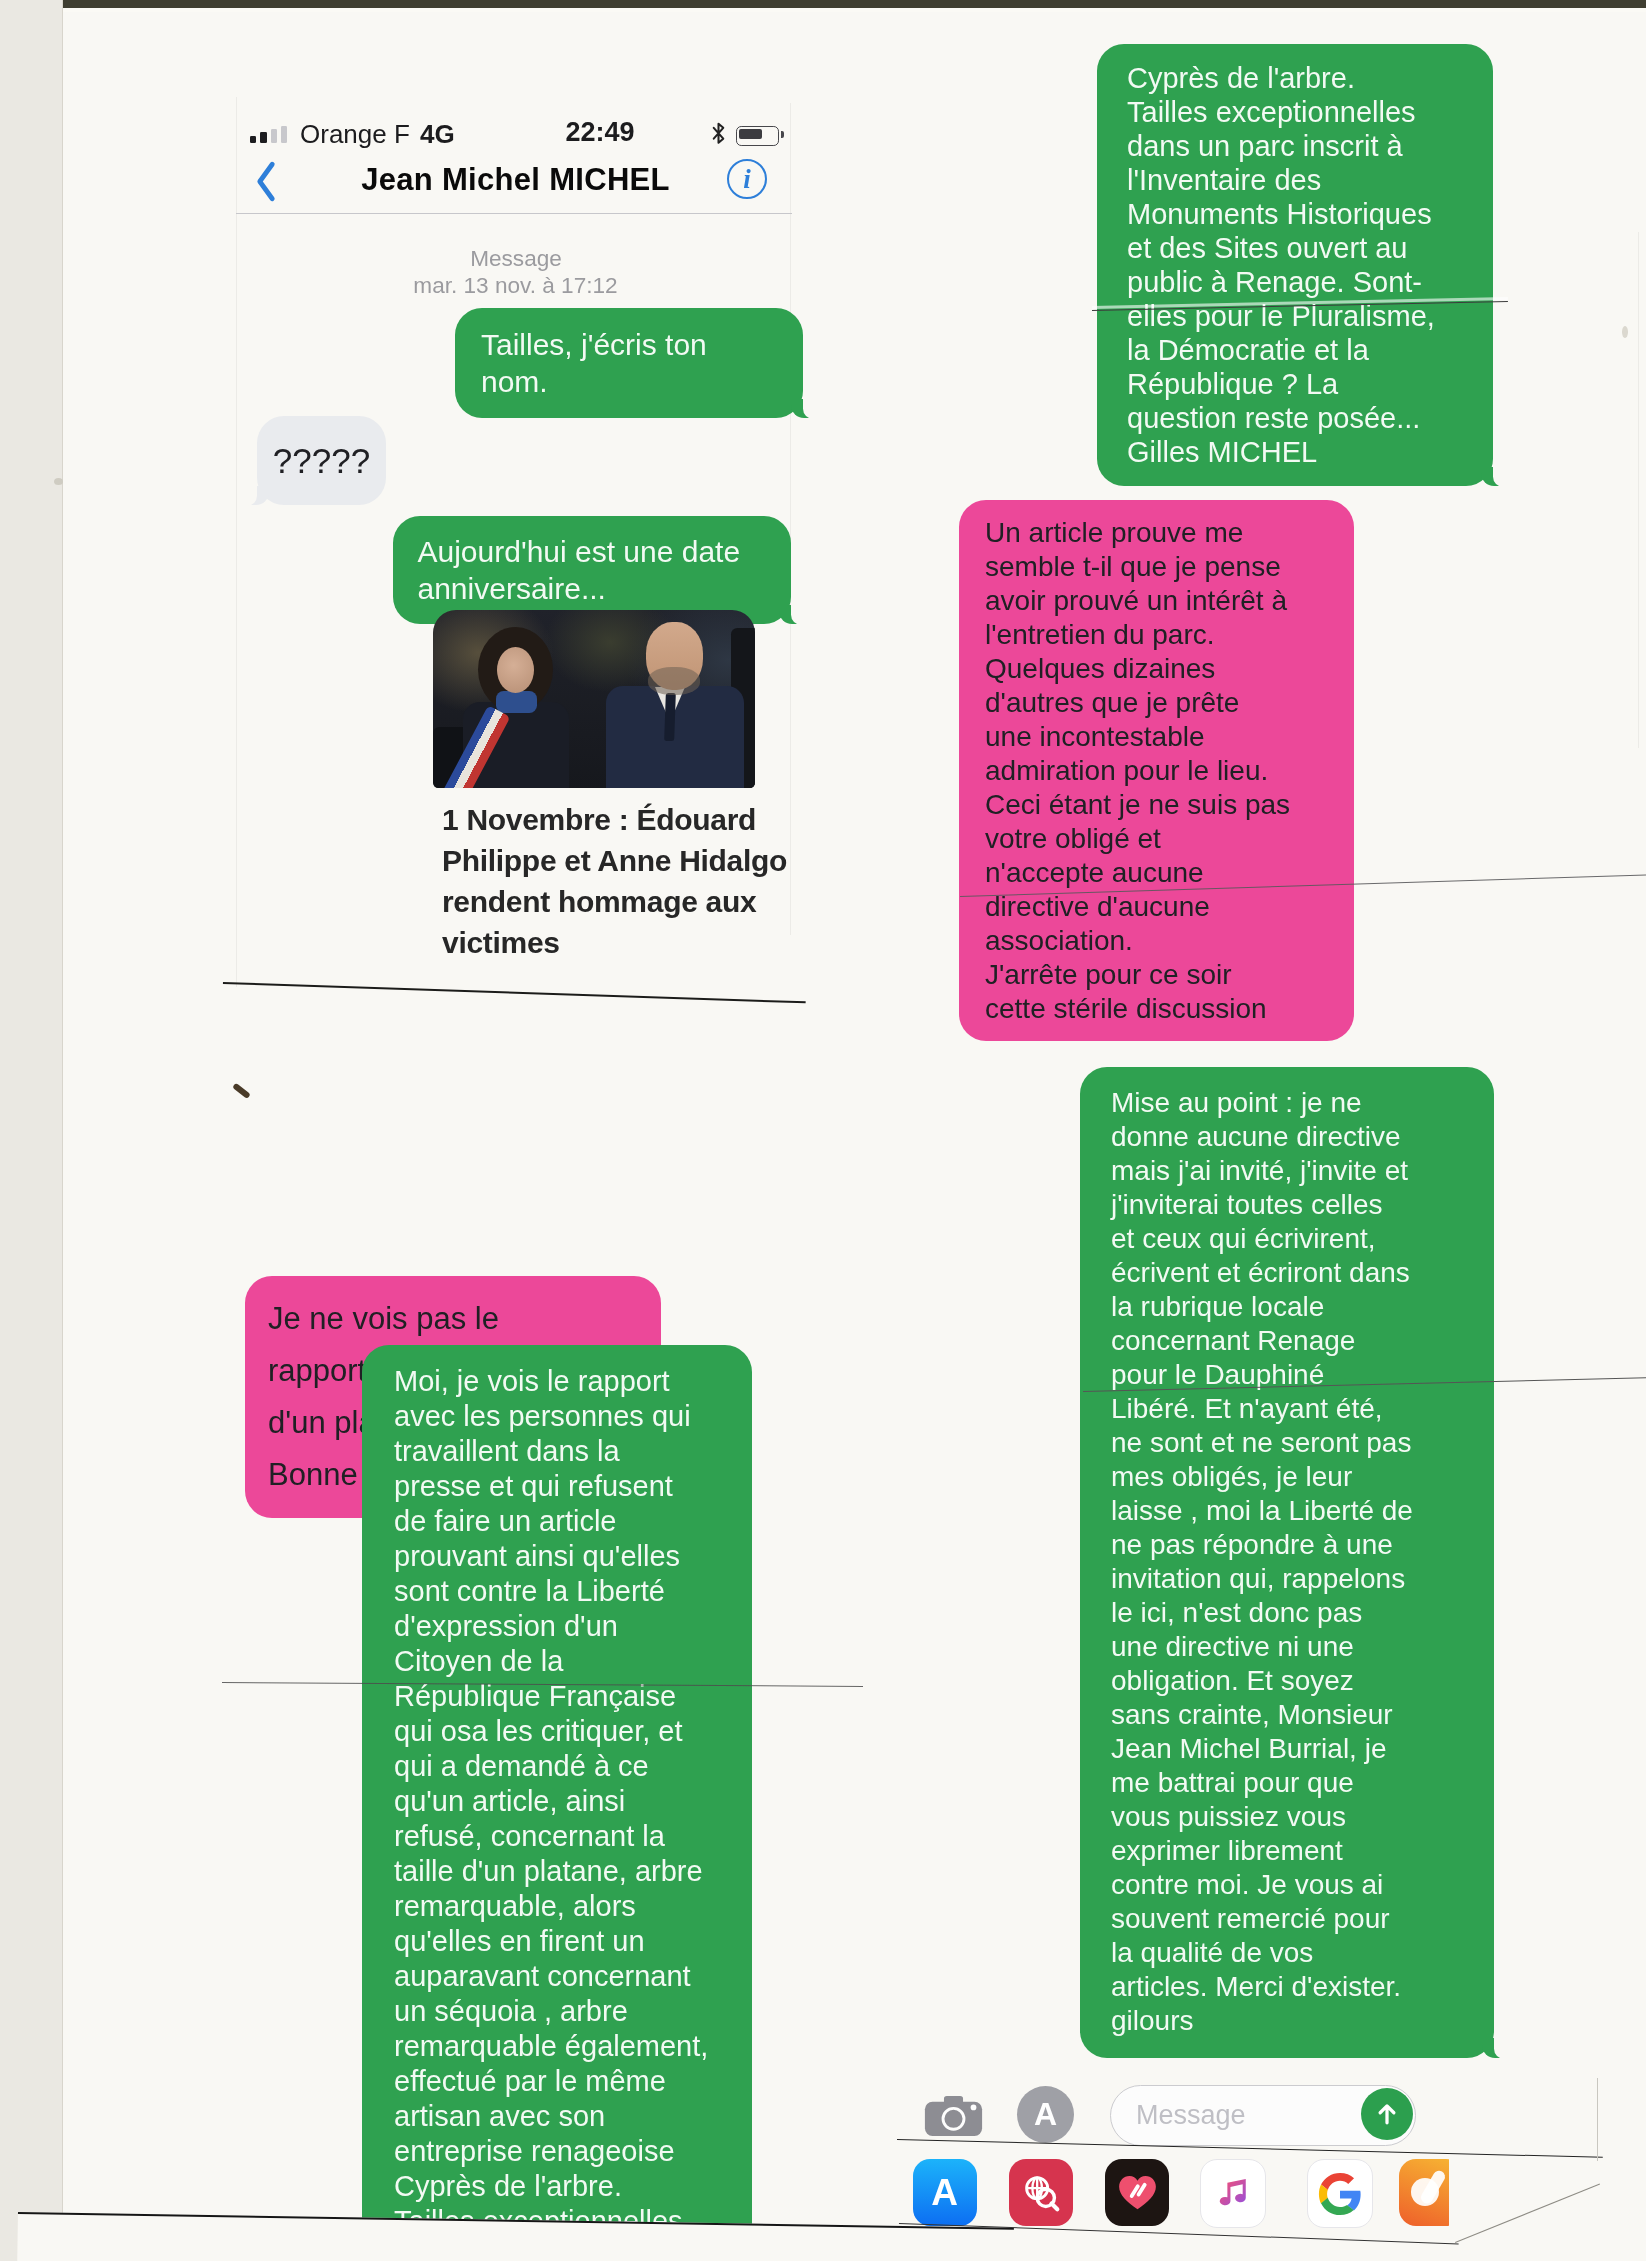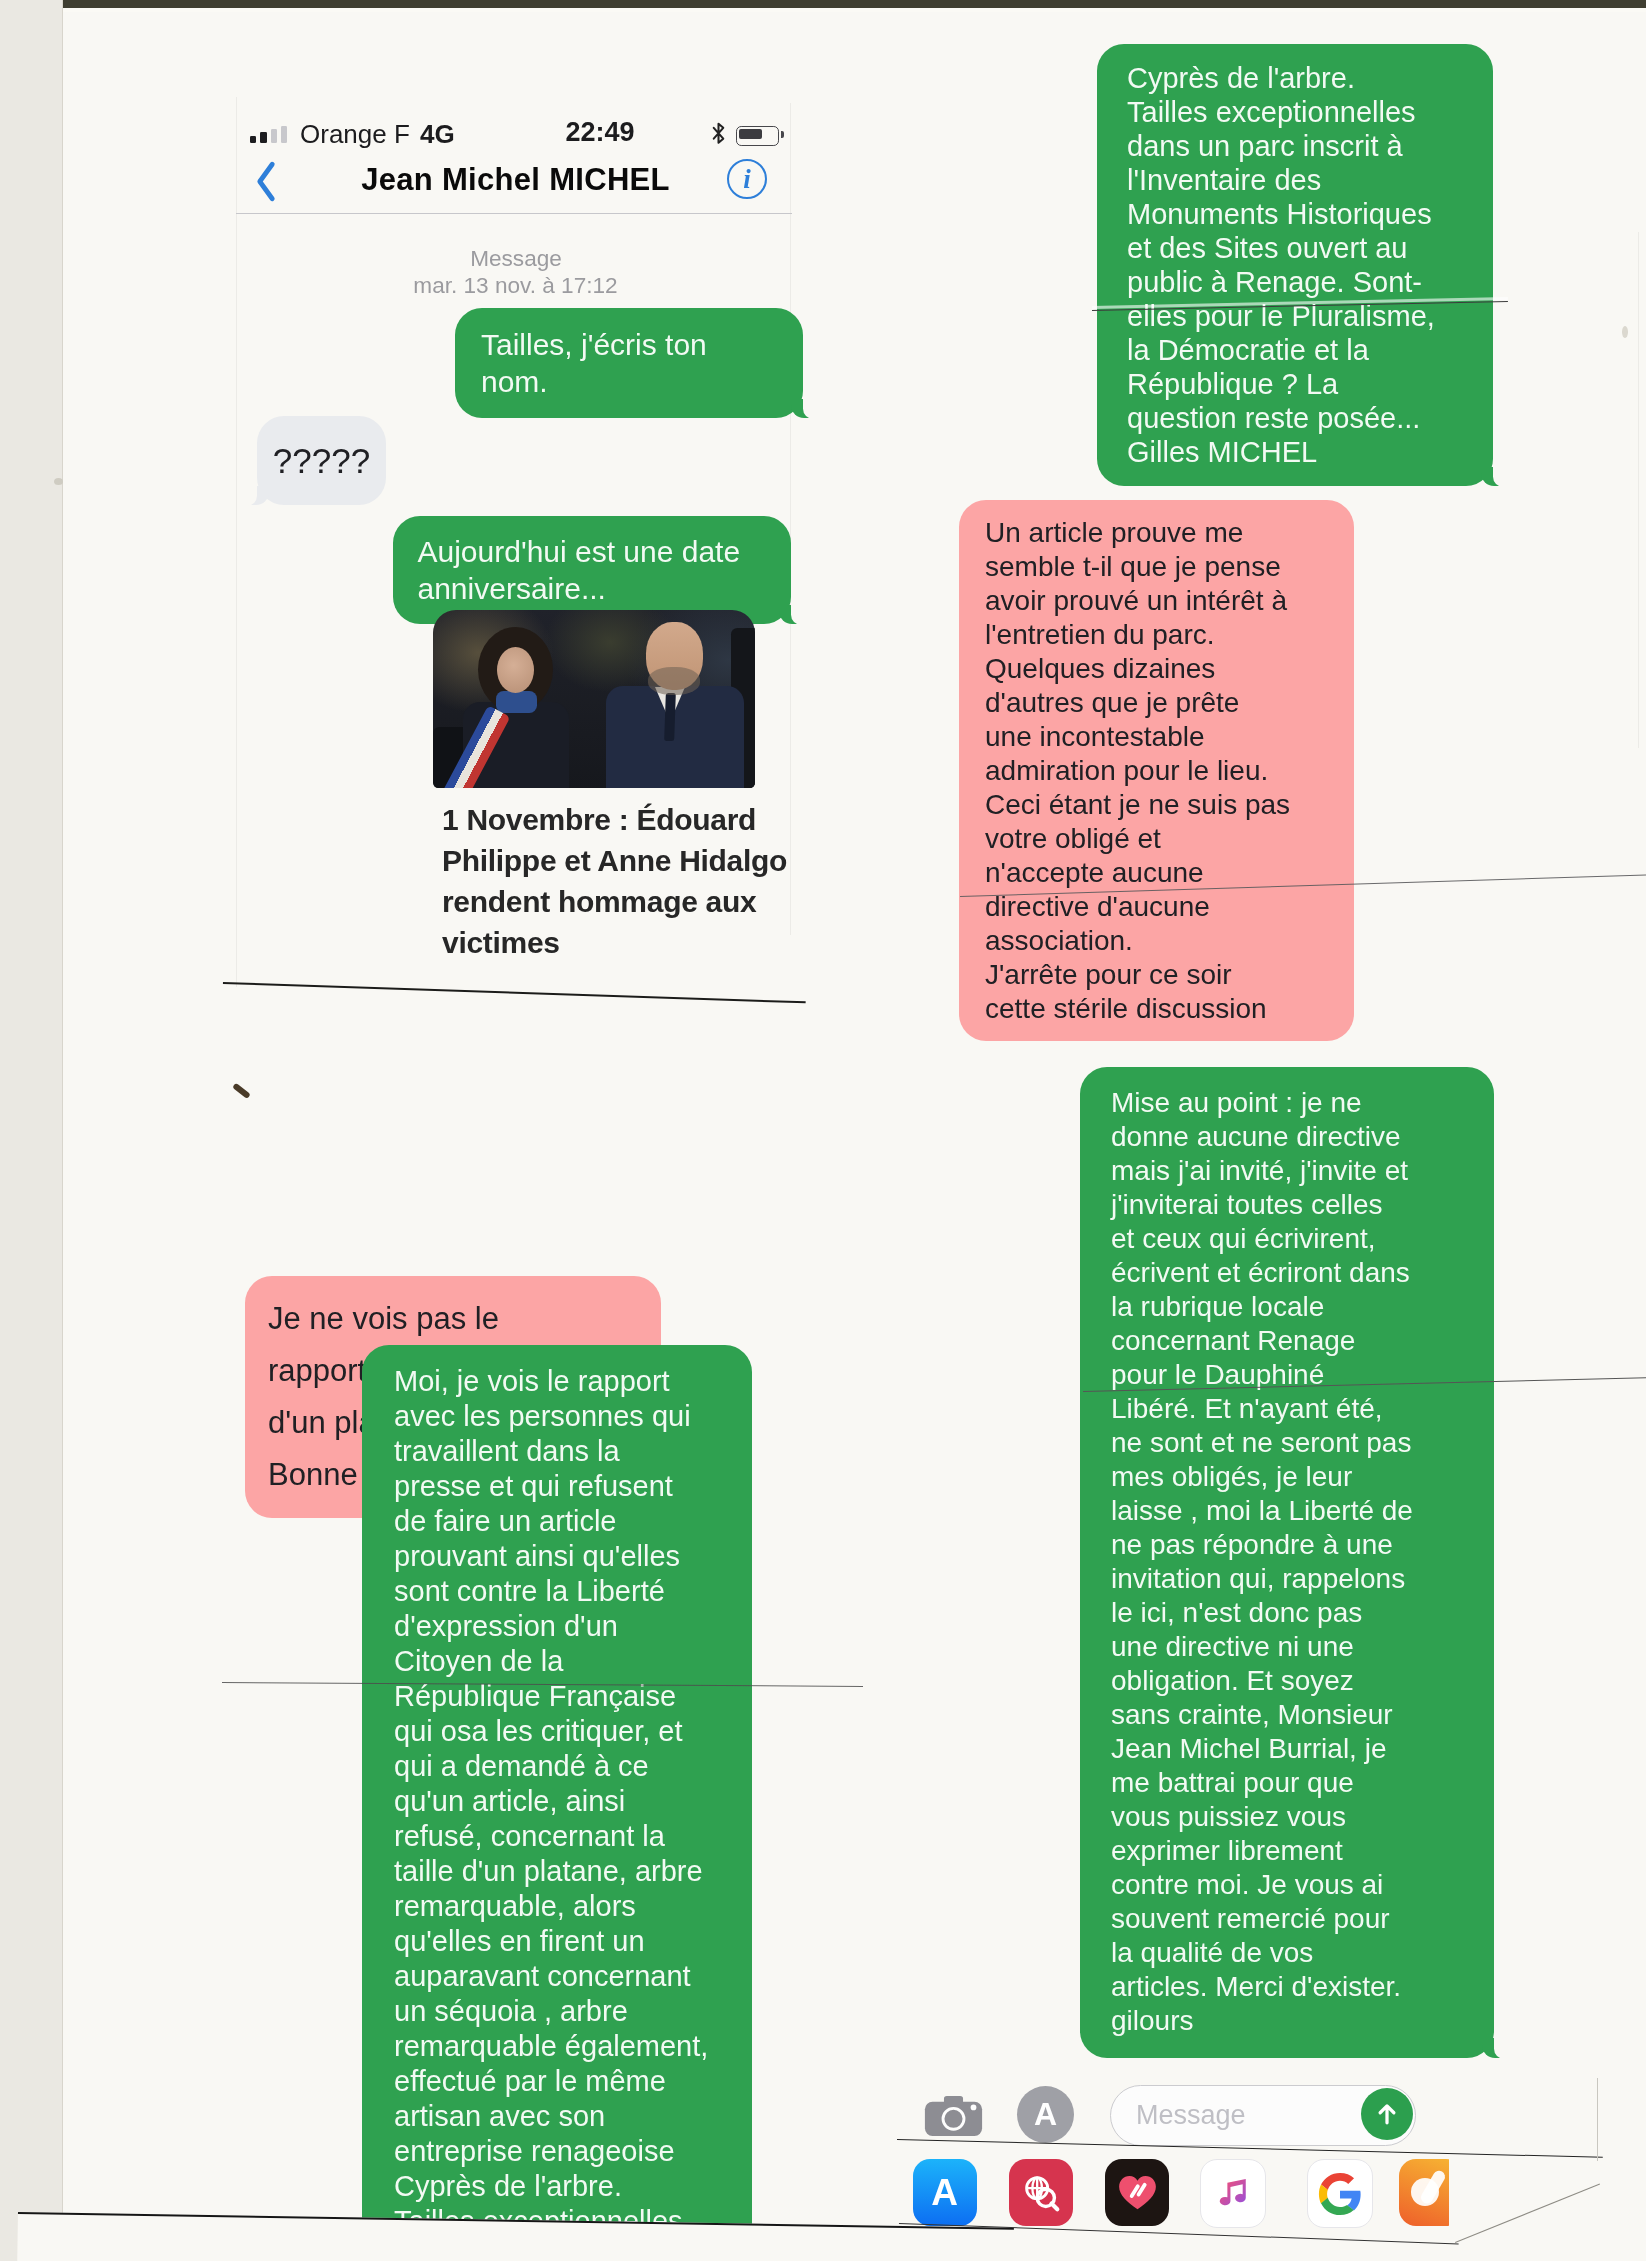--- a/index.html
+++ b/index.html
@@ -48,21 +48,21 @@
   #title{position:absolute;left:309px;top:162px;width:413px;text-align:center;font-size:31px;font-weight:bold;color:#0a0a0a;letter-spacing:0.3px;}
   #info{position:absolute;left:727px;top:159px;width:36px;height:36px;border:2.6px solid #2e7fd9;border-radius:50%;
         color:#2e7fd9;font-family:"Liberation Serif",serif;font-style:italic;font-weight:bold;font-size:27px;
         display:flex;align-items:center;justify-content:center;}
   #divider{position:absolute;left:236px;top:213px;width:556px;height:1.3px;background:#c7c7cb;}
   #svc{position:absolute;left:387px;top:246px;width:258px;text-align:center;font-size:22.6px;color:#9b9b9f;}
   #date{position:absolute;left:361px;top:273px;width:309px;text-align:center;font-size:22.6px;color:#9b9b9f;}
   
   .bub{position:absolute;border-radius:27px;white-space:pre;line-height:1.2;}
   .green{background:#2fa150;color:#f2faf3;}
-  .gray{background:#fca5a5;color:#202024;}
+  .gray{background:#ec4899;color:#202024;}
   .tbr::before{content:"";position:absolute;right:-6.4px;bottom:0;width:18px;height:19.3px;background:inherit;border-bottom-left-radius:13px;}
   .tbr::after{content:"";position:absolute;right:-19.3px;bottom:-1.3px;width:19.3px;height:22px;background:#f9f8f4;border-bottom-left-radius:10.3px;}
   .tbl::before{content:"";position:absolute;left:-6.4px;bottom:0;width:18px;height:19.3px;background:inherit;border-bottom-right-radius:13px;}
   .tbl::after{content:"";position:absolute;left:-19.3px;bottom:-1.3px;width:19.3px;height:22px;background:#f9f8f4;border-bottom-right-radius:10.3px;}
   #b1{left:455px;top:308px;width:322px;padding:18px 0 18px 26px;font-size:30px;line-height:37px;}
   #bq{left:257px;top:416px;width:129px;height:89px;font-size:35px;display:flex;align-items:center;justify-content:center;background:#e9ebee;}
   #b2{left:393px;top:504px;width:373px;padding:17px 0 17px 24.5px;font-size:30px;line-height:37px;margin-top:12px;}
   #b3{left:367px;top:996px;width:379px;padding:22px 0 22px 30px;font-size:31px;line-height:52px;}
   #g2{left:245px;top:1276px;width:393px;padding:17px 0 17px 23px;font-size:31px;line-height:52px;}
   #blong{left:362px;top:1345px;width:358px;padding:19.3px 0 26px 32px;font-size:29px;line-height:35px;border-radius:27px 27px 0 0;}

